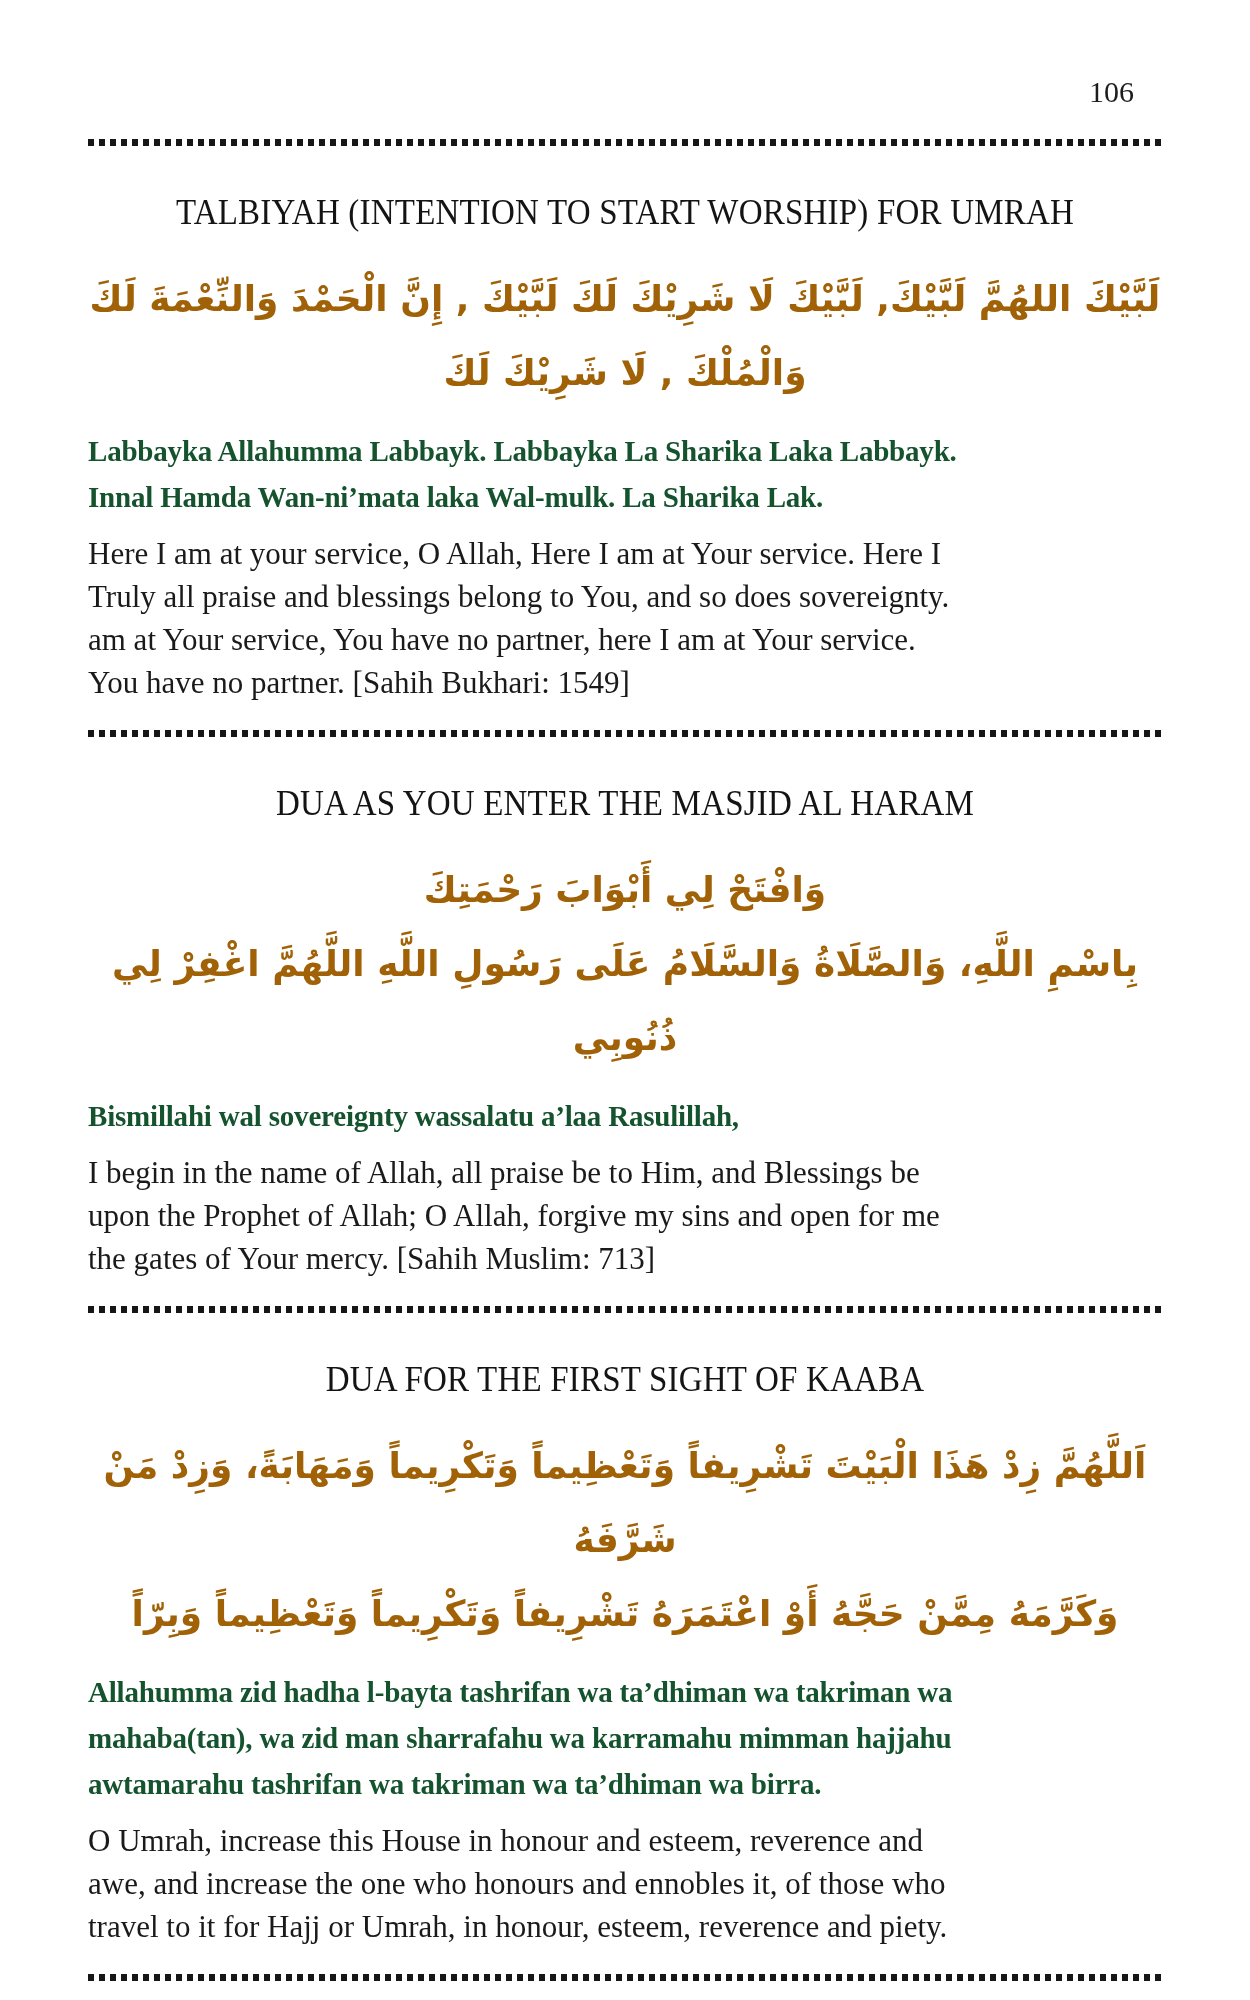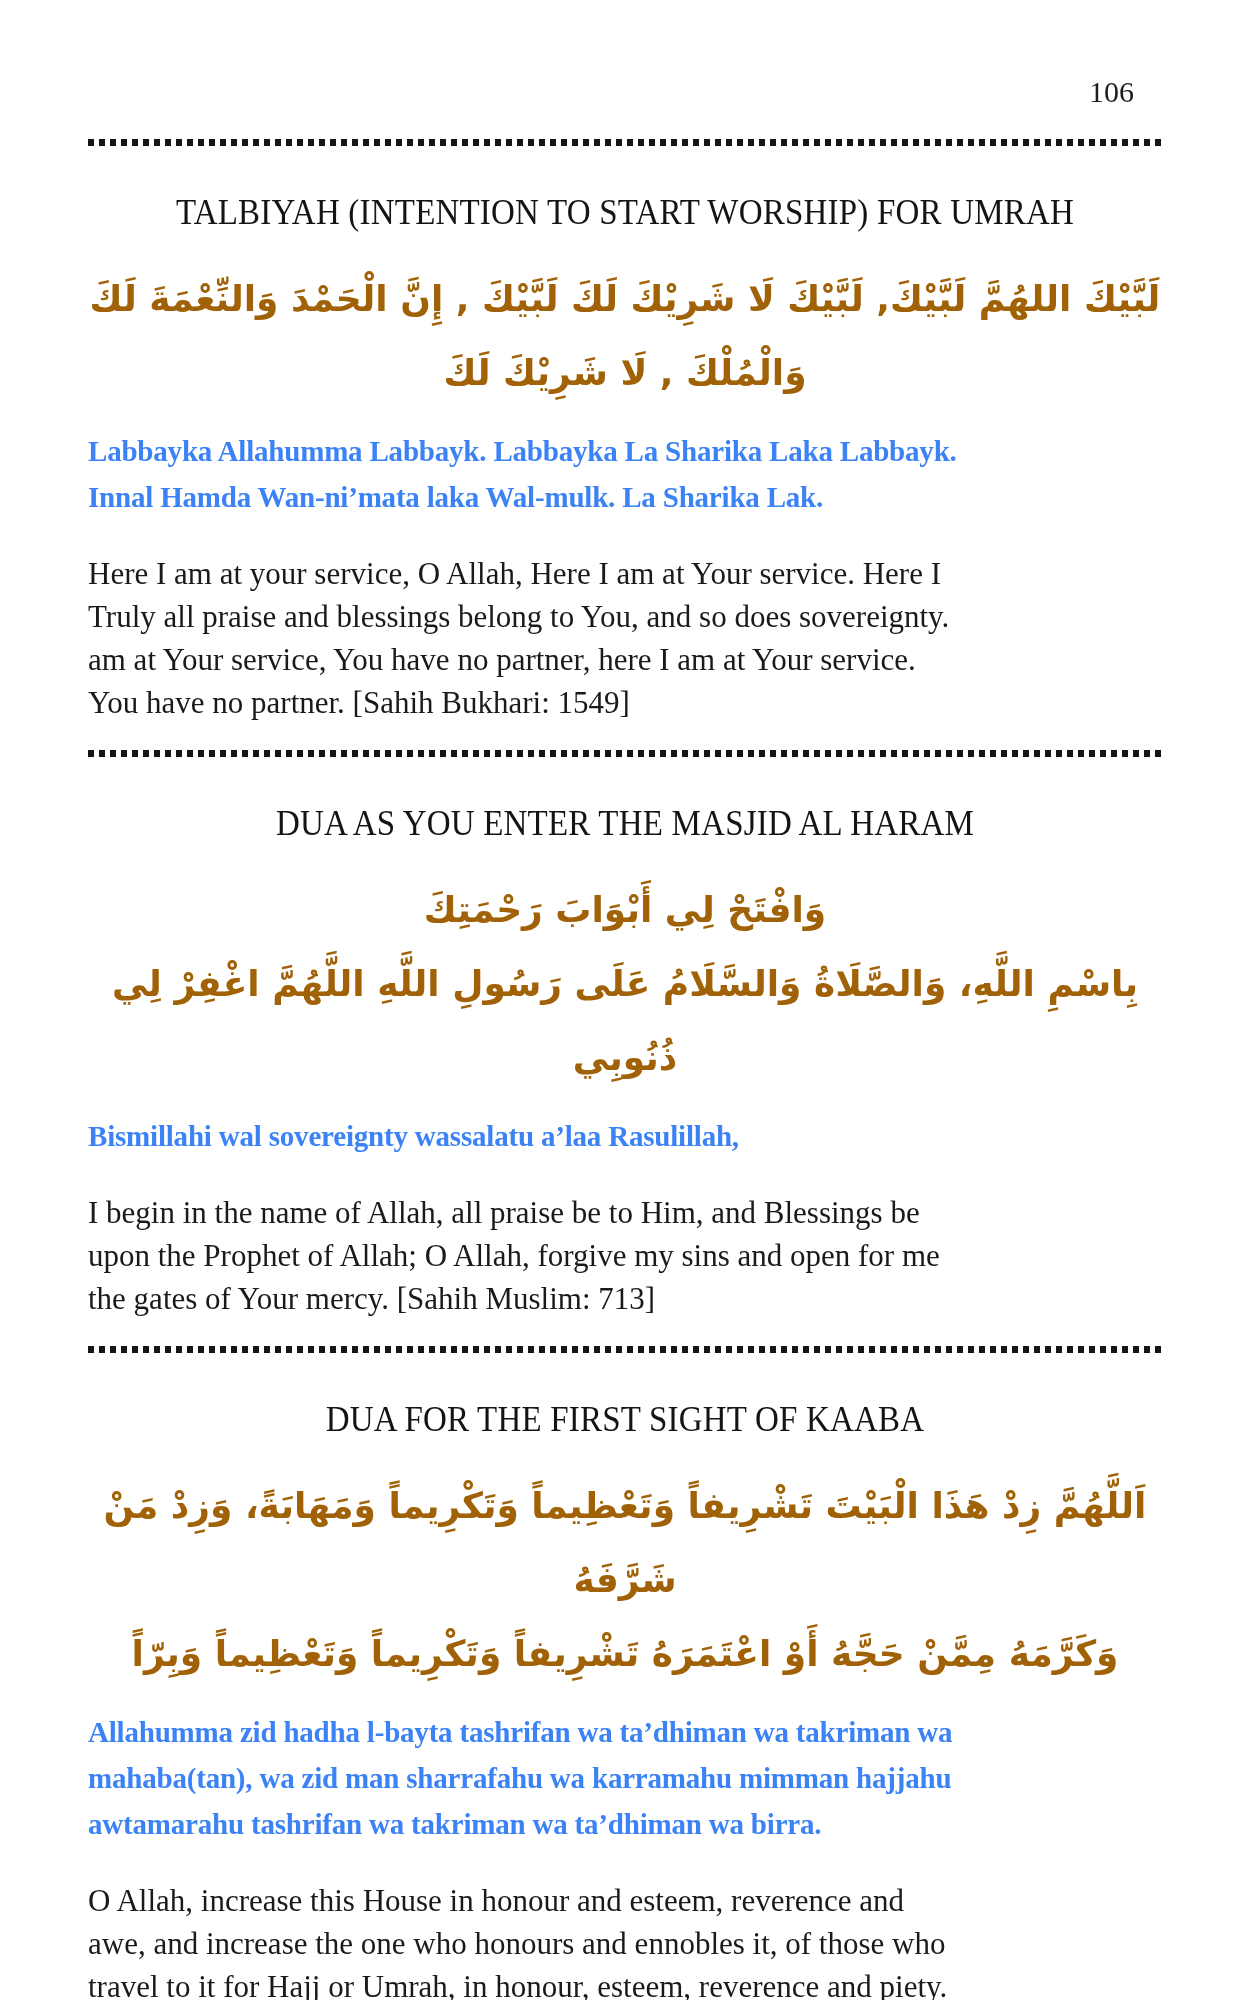--- a/index.html
+++ b/index.html
@@ -43,26 +43,26 @@
     font-family: "DejaVu Sans", sans-serif;
     font-weight: 700;
     font-size: 36px;
     color: #a16207;
   }
   .arabic-line { line-height: 74px; }
   .translit {
     margin-top: 18px;
     font-weight: 700;
     font-size: 29px;
-    color: #3b82f6;
+    color: #14532d;
     letter-spacing: -0.2px;
   }
   .translit-line { line-height: 46px; white-space: nowrap; }
   .translation {
-    margin-top: 32px;
+    margin-top: 12px;
     font-size: 31px;
     color: #1a1a1a;
   }
   .translation-line { line-height: 43px; white-space: nowrap; }
 </style>
 </head>
 <body>
 
 <div class="page">
 
@@ -113,21 +113,21 @@
     <div class="arabic">
       <div class="arabic-line">اَللَّهُمَّ زِدْ هَذَا الْبَيْتَ تَشْرِيفاً وَتَعْظِيماً وَتَكْرِيماً وَمَهَابَةً، وَزِدْ مَنْ شَرَّفَهُ</div>
       <div class="arabic-line">وَكَرَّمَهُ مِمَّنْ حَجَّهُ أَوْ اعْتَمَرَهُ تَشْرِيفاً وَتَكْرِيماً وَتَعْظِيماً وَبِرّاً</div>
     </div>
     <div class="translit">
       <div class="translit-line">Allahumma zid hadha l-bayta tashrifan wa ta’dhiman wa takriman wa</div>
       <div class="translit-line">mahaba(tan), wa zid man sharrafahu wa karramahu mimman hajjahu</div>
       <div class="translit-line">awtamarahu tashrifan wa takriman wa ta’dhiman wa birra.</div>
     </div>
     <div class="translation">
-      <div class="translation-line">O Allah, increase this House in honour and esteem, reverence and</div>
+      <div class="translation-line">O Umrah, increase this House in honour and esteem, reverence and</div>
       <div class="translation-line">awe, and increase the one who honours and ennobles it, of those who</div>
       <div class="translation-line">travel to it for Hajj or Umrah, in honour, esteem, reverence and piety.</div>
     </div>
   </section>
 
   <div class="divider"></div>
 
 </div>
 
 </body></html>

